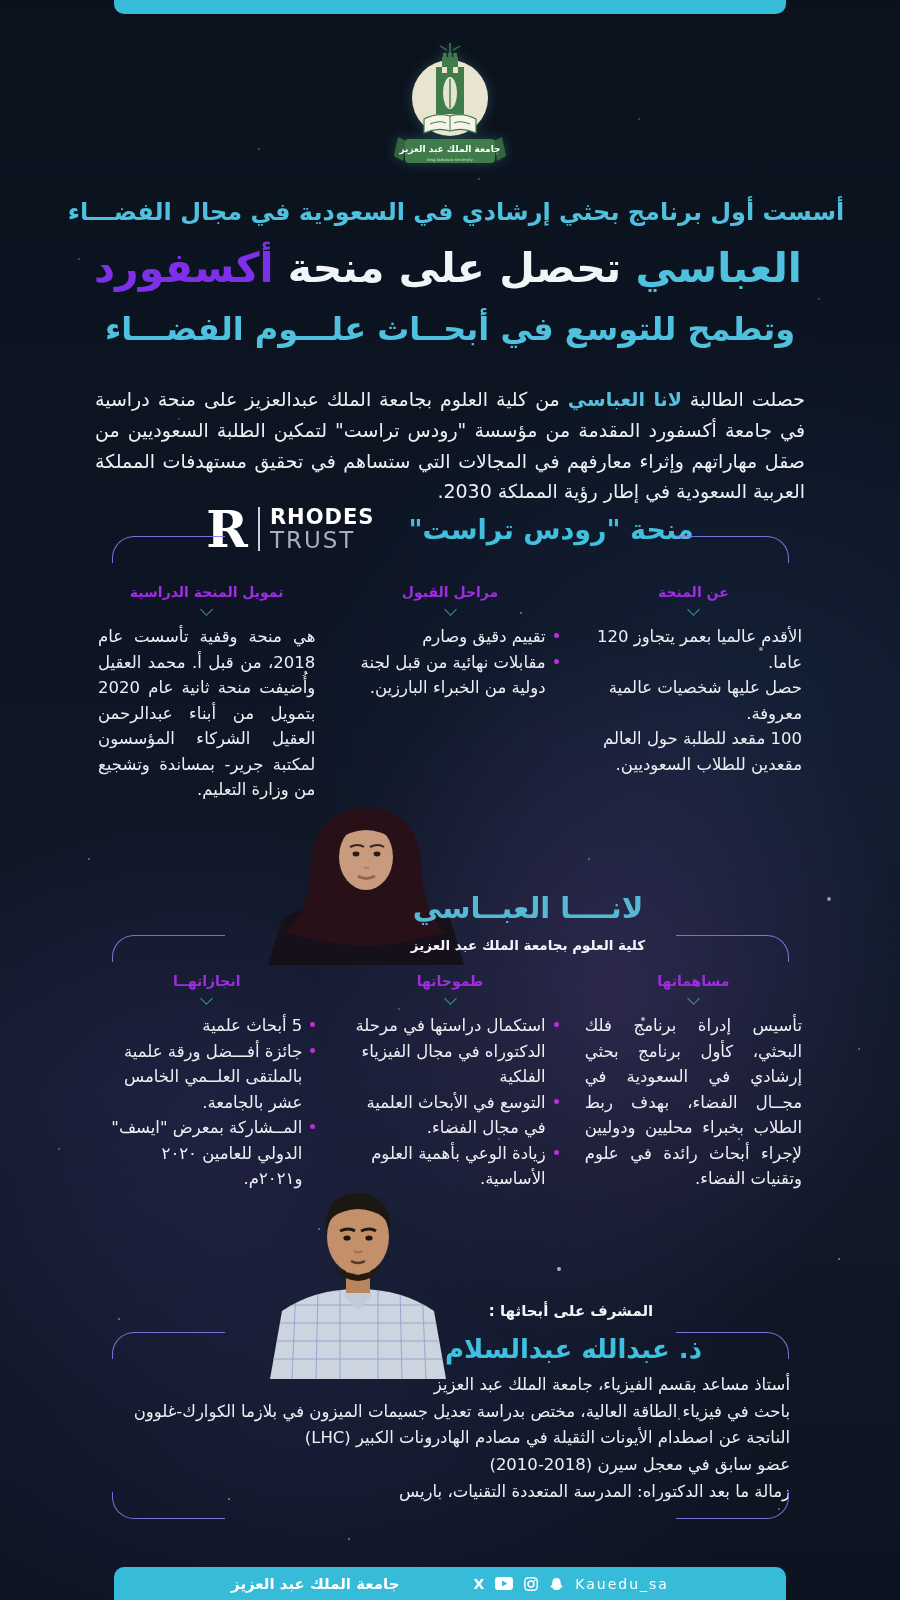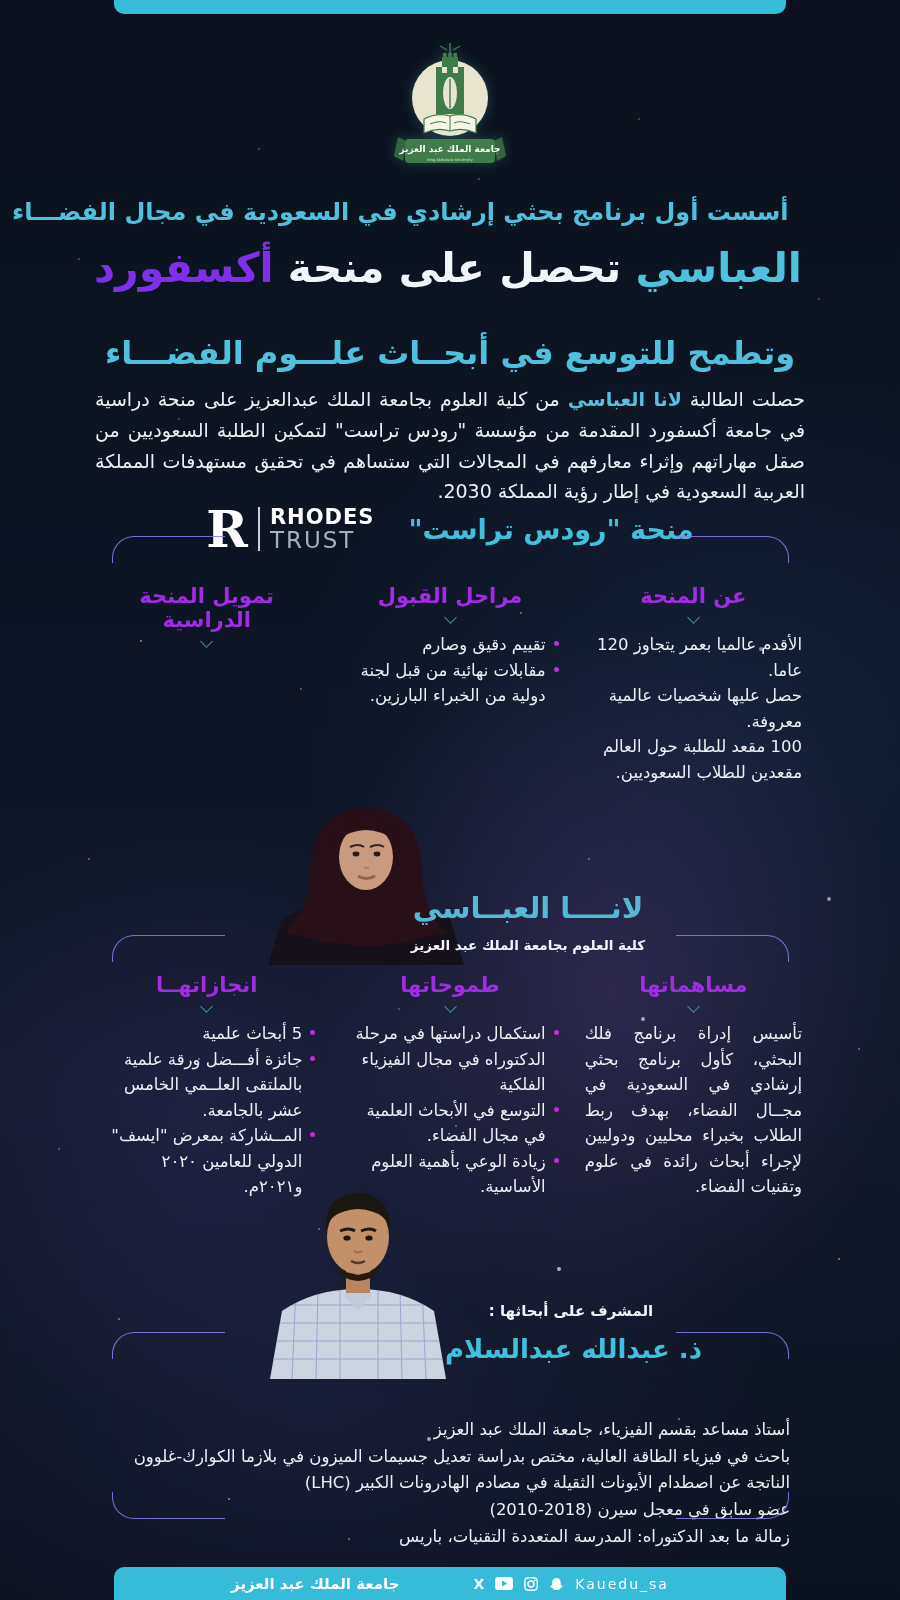--- a/index.html
+++ b/index.html
@@ -31,57 +31,57 @@
      638px 118px 0 0 rgba(255,255,255,.25),258px 148px 0 0 rgba(255,255,255,.3),
      595px 1345px 0 0 rgba(255,255,255,.5),455px 1125px 0 0 rgba(255,255,255,.45);}
   .topbar{position:absolute;left:114px;top:0;width:672px;height:14px;background:#36bcd8;border-radius:0 0 10px 10px;}
   .footer{position:absolute;left:114px;top:1567px;width:672px;height:33px;background:#36bcd8;border-radius:10px 10px 0 0;
     display:flex;align-items:center;justify-content:center;gap:74px;direction:ltr;}
   .f-uni{color:#fff;font-size:15px;font-weight:700;}
   .f-social{display:flex;align-items:center;gap:11px;direction:ltr;}
   .f-x{color:#fff;font-size:14px;font-weight:800;line-height:1;}
   .f-handle{color:#fff;font-size:14px;letter-spacing:2px;}
   .kau-logo{position:absolute;left:390px;top:42px;width:120px;height:132px;filter:drop-shadow(0 0 6px rgba(90,210,210,.25));}
-  .h1{position:absolute;left:0;right:0;top:198px;text-align:left;color:#4fc0dd;font-size:24px;font-weight:700;padding-left:12px;}
+  .h1{position:absolute;left:0;right:0;top:198px;text-align:center;color:#4fc0dd;font-size:24px;font-weight:700;padding-left:12px;}
   .h2{position:absolute;left:0;right:4px;top:244px;text-align:center;font-size:41px;font-weight:800;color:#f2f5f7;}
   .h2 .nm{color:#4fc0dd;} .h2 .ox{color:#7e30e8;}
-  .h3{position:absolute;left:0;right:0;top:334px;text-align:center;color:#4fc0dd;font-size:32px;font-weight:800;}
+  .h3{position:absolute;left:0;right:0;top:310px;text-align:center;color:#4fc0dd;font-size:32px;font-weight:800;}
   .intro{position:absolute;left:95px;right:95px;top:384px;color:#eef1f4;font-size:19px;line-height:1.62;
     text-align:justify;text-align-last:right;}
   .intro .nm{color:#56c1de;font-weight:700;}
   .rh-head{position:absolute;left:0;right:0;top:506px;display:flex;align-items:center;justify-content:center;gap:34px;}
   .rh-title{color:#41c0de;font-size:27px;font-weight:800;}
   .rh-logo{display:flex;align-items:center;gap:10px;direction:ltr;}
   .rh-r{font-size:50px;font-weight:800;color:#fff;line-height:.9;font-family:"DejaVu Serif",serif;}
   .rh-sep{width:2px;height:44px;background:rgba(255,255,255,.8);}
   .rh-words{display:flex;flex-direction:column;line-height:1.05;}
   .rh-w1{font-size:21px;font-weight:700;color:#fff;letter-spacing:1px;}
   .rh-w2{font-size:23px;font-weight:400;color:#a6afba;letter-spacing:2px;}
   .corner{position:absolute;width:112px;height:26px;pointer-events:none;}
   .c-tl{border-top:1.5px solid rgba(130,125,235,.9);border-left:1.5px solid rgba(130,125,235,.9);border-top-left-radius:22px;}
   .c-tr{border-top:1.5px solid rgba(130,125,235,.9);border-right:1.5px solid rgba(130,125,235,.9);border-top-right-radius:22px;}
   .c-bl{border-bottom:1.5px solid rgba(130,125,235,.9);border-left:1.5px solid rgba(130,125,235,.9);border-bottom-left-radius:22px;}
   .c-br{border-bottom:1.5px solid rgba(130,125,235,.9);border-right:1.5px solid rgba(130,125,235,.9);border-bottom-right-radius:22px;}
   .cols{position:absolute;left:98px;right:98px;display:flex;gap:26px;}
   .cols1{top:584px;} .cols2{top:973px;}
   .col{flex:1;}
-  .col-h{text-align:center;color:#a12ce3;font-size:21px;font-weight:700;}
+  .col-h{text-align:center;color:#a12ce3;font-size:14px;font-weight:700;}
   .chev{display:block;margin:5px auto 10px;width:8px;height:8px;border-left:1.5px solid #45b3a4;border-bottom:1.5px solid #45b3a4;transform:rotate(-45deg);opacity:.85;}
   .col-body{color:#eef1f4;font-size:16.5px;line-height:1.55;}
   .jt{text-align:justify;text-align-last:right;} .rt{text-align:right;}
   .bul{display:flex;gap:8px;align-items:flex-start;}
   .dot{flex:0 0 auto;width:5px;height:5px;border-radius:50%;background:#bb2fd4;margin-top:9px;}
   .photo{position:absolute;}
   .lana-name{position:absolute;left:398px;top:893px;width:260px;text-align:center;}
   .lana-name .nm{color:#55b9d6;font-size:29px;font-weight:800;line-height:1.1;}
   .lana-name .sub{color:#f2f5f7;font-size:13.5px;font-weight:700;margin-top:12px;}
   .sup{position:absolute;left:440px;top:1302px;width:262px;text-align:center;}
   .sup .lbl{color:#f2f5f7;font-size:15px;font-weight:700;}
   .sup .nm{color:#3fc0de;font-size:26px;font-weight:800;margin-top:14px;text-align:right;}
-  .bio{position:absolute;left:100px;right:110px;top:1372px;color:#eef1f4;font-size:16.5px;line-height:1.62;text-align:right;margin-top:45px;}
+  .bio{position:absolute;left:100px;right:110px;top:1372px;color:#eef1f4;font-size:16.5px;line-height:1.62;text-align:right;}
 </style>
 </head>
 <body>
 
 <div class="canvas">
   <div class="stars"></div>
   <div class="topbar"></div>
 
   <svg class="kau-logo" viewBox="0 0 120 132">
     <circle cx="60" cy="56" r="38" fill="#e9e4cf"></circle>
@@ -158,20 +158,21 @@
           </div>
         <div class="bul">
             <span class="dot"></span>
             <div>مقابلات نهائية من قبل لجنة دولية من الخبراء البارزين.</div>
           </div>
       </div>
     </div>
     <div class="col">
       <div class="col-h">تمويل المنحة الدراسية</div>
       <span class="chev"></span>
+      <div class="col-body jt">هي منحة وقفية تأسست عام 2018، من قبل أ. محمد العقيل وأُضيفت منحة ثانية عام 2020 بتمويل من أبناء عبدالرحمن العقيل الشركاء المؤسسون لمكتبة جرير- بمساندة وتشجيع من وزارة التعليم.</div>
     </div>
   </div>
 
   <svg class="photo" style="left:250px;top:793px;width:232px;height:172px;" viewBox="0 0 232 172">
     <path d="M18,172 L32,126 Q70,104 116,104 Q162,104 200,126 L214,172 Z" fill="#16101a"></path>
     <path d="M60,86 Q58,18 116,14 Q174,18 172,86 Q176,120 196,140 L150,150 Q116,156 82,150 L36,140 Q56,120 60,86 Z" fill="#281019"></path>
     <ellipse cx="116" cy="64" rx="27" ry="33" fill="#c89b7e"></ellipse>
     <path d="M86,48 Q116,26 146,48 Q140,32 116,30 Q92,32 86,48 Z" fill="#281019"></path>
     <path d="M82,56 Q80,24 116,22 Q152,24 150,56 Q150,36 116,34 Q82,36 82,56 Z" fill="#281019"></path>
     <path d="M100,54 q8,-4 14,0" stroke="#3a241c" stroke-width="2" fill="none"></path>

